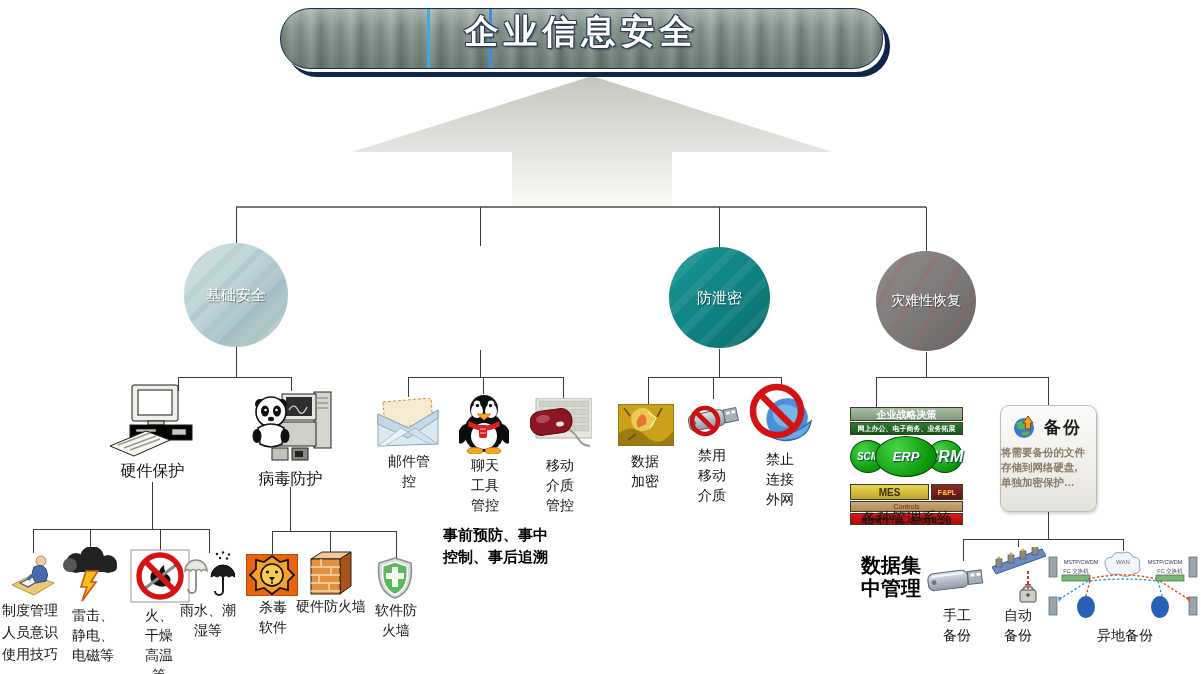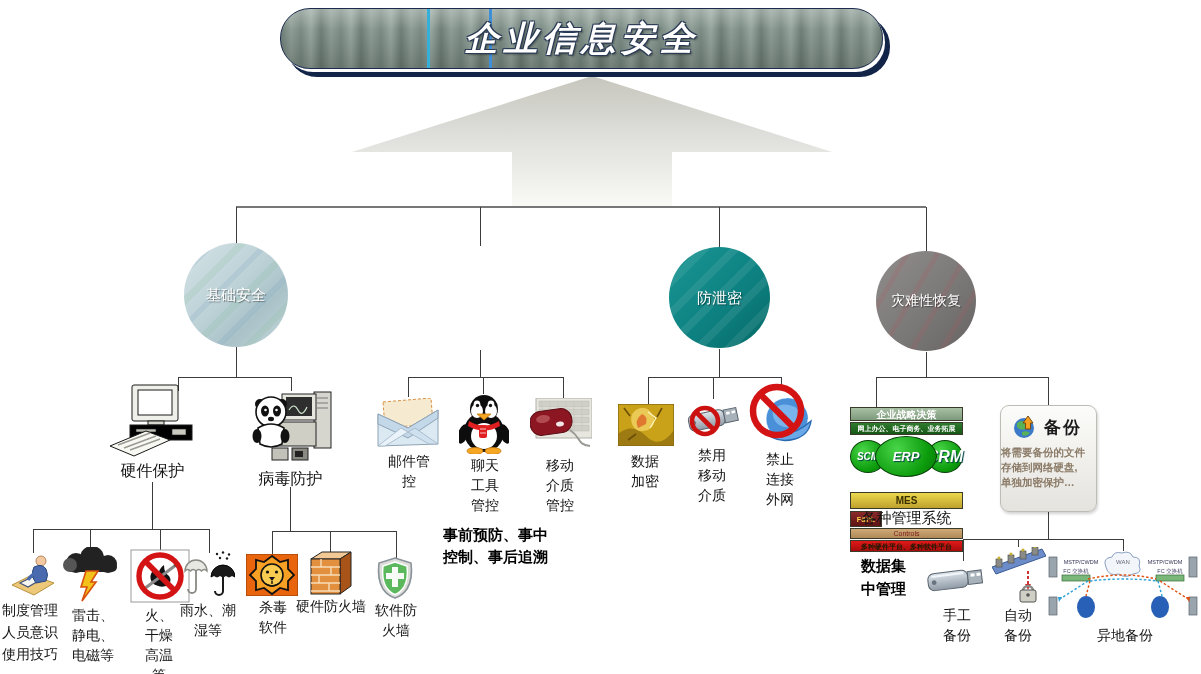--- a/index.html
+++ b/index.html
@@ -8,21 +8,21 @@
   svg{display:block;}
   .abs{position:absolute;}
   
   #banner{position:absolute;left:280px;top:8px;width:601px;height:59px;border-radius:30px;
     border:1px solid #1c2c4e;
     background:
       linear-gradient(90deg, rgba(0,0,0,0) 146px, #35b0d8 146px, #35b0d8 149px, rgba(0,0,0,0) 149px, rgba(0,0,0,0) 208px, #3f8fd8 208px, #3f8fd8 211px, rgba(0,0,0,0) 211px),
       linear-gradient(180deg, rgba(255,255,255,.30), rgba(255,255,255,0) 35%, rgba(0,0,0,.18)),
       repeating-linear-gradient(90deg,#6f7f78 0px,#8e9e96 10px,#7b8b84 20px,#97a79f 30px,#6f7f78 40px);
     box-shadow:3px 4px 0 -1px #fdfdfd, 7px 8px 0 0 #122448;
-    display:flex;align-items:center;justify-content:center;font-style:italic;}
+    display:flex;align-items:flex-start;justify-content:center;}
   #banner .t{font-size:34px;font-weight:bold;letter-spacing:5px;color:#ffffff;
     text-shadow:1px 1px 0 #2a3a55,-1px -1px 0 #2a3a55,1px -1px 0 #2a3a55,-1px 1px 0 #2a3a55,2px 2px 2px rgba(0,0,0,.35);}
   
   .circle{position:absolute;border-radius:50%;display:flex;align-items:center;justify-content:center;
     color:#fff;text-align:center;white-space:pre-line;font-size:15px;line-height:22px;
     text-shadow:1px 1px 1px rgba(0,0,0,.45);}
   #c1{left:184px;top:243px;width:104px;height:104px;
       background:
        repeating-linear-gradient(135deg, rgba(140,190,160,.20) 0 7px, rgba(255,255,255,0) 7px 18px, rgba(120,160,190,.18) 18px 24px, rgba(255,255,255,0) 24px 38px),
        linear-gradient(135deg,#d4e2e5 0%,#bdd2d7 45%,#a9c2c8 70%,#c6d8da 100%);}
@@ -48,21 +48,21 @@
     overflow:hidden;white-space:nowrap;}
   #mgmt .b1{height:14px;background:linear-gradient(180deg,#a8c0a4,#7d9a7c);color:#fff;font-size:10px;line-height:13px;font-weight:bold;}
   #mgmt .b2{height:13px;background:linear-gradient(180deg,#2f7b2f,#165816);color:#fff;font-size:7px;line-height:12px;font-weight:bold;margin-top:1px;}
   #mgmt .erow{position:relative;height:40px;}
   #mgmt .ell{position:absolute;border-radius:50%;border:1px solid #064006;color:#fff;font-weight:bold;font-style:italic;
     display:flex;align-items:center;justify-content:center;
     background:radial-gradient(circle at 35% 30%,#49d549,#0c9c0c 65%,#067806);text-shadow:1px 1px 1px #044;}
   #mgmt .scm{left:0;top:5px;width:34px;height:31px;font-size:10px;}
   #mgmt .crm{right:0;top:5px;width:34px;height:31px;font-size:16px;}
   #mgmt .erp{left:25px;top:1px;width:60px;height:39px;font-size:13px;z-index:2;}
-  #mgmt .mrow{display:flex;gap:2px;margin-top:17px;flex-direction:column;}
+  #mgmt .mrow{display:flex;gap:2px;margin-top:9px;}
   #mgmt .mes{flex:1;height:16px;background:linear-gradient(180deg,#ecd94e,#bfa12e);color:#3a3000;font-size:10px;line-height:15px;font-weight:bold;}
   #mgmt .fpl{width:32px;height:16px;background:linear-gradient(180deg,#8a2a2a,#5e1414);color:#ffd34a;font-size:7px;line-height:15px;font-weight:bold;}
   #mgmt .ctl{height:11px;background:linear-gradient(180deg,#cfa878,#b08a58);color:#7a1a1a;font-size:7px;line-height:10px;margin-top:1px;}
   #mgmt .bot{height:12px;background:linear-gradient(180deg,#e01818,#a80c0c);color:#1a1a00;font-size:7px;line-height:11px;font-weight:bold;margin-top:1px;}
   
   #bpanel{position:absolute;left:1000px;top:405px;width:97px;height:107px;box-sizing:border-box;
     border:1px solid #bdbdb6;border-radius:9px;background:linear-gradient(180deg,#fcfcfa,#e4e3de);
     box-shadow:1px 2px 3px rgba(0,0,0,.18);font-family:"Liberation Sans",sans-serif;}
   #bpanel .hd{display:flex;align-items:center;gap:7px;padding:9px 0 4px 12px;}
   #bpanel .hd .tt{font-size:17px;font-weight:bold;color:#1a1a1a;letter-spacing:2px;}
@@ -415,21 +415,21 @@
   <div class="lbl" style="left:617px;top:452px;width:56px;">数据
 加密</div>
   <div class="lbl" style="left:684px;top:446px;width:56px;">禁用
 移动
 介质</div>
   <div class="lbl" style="left:752px;top:450px;width:56px;">禁止
 连接
 外网</div>
 
   <div class="lbl" style="left:850px;top:508px;width:113px;font-size:15px;">各种管理系统</div>
-  <div class="note" style="left:861px;top:554px;width:70px;font-size:15px;line-height:23px;">数据集
+  <div class="note" style="left:861px;top:554px;width:70px;font-size:20px;line-height:23px;">数据集
 中管理</div>
   <div class="lbl" style="left:929px;top:606px;width:56px;">手工
 备份</div>
   <div class="lbl" style="left:990px;top:606px;width:56px;">自动
 备份</div>
   <div class="lbl" style="left:1080px;top:626px;width:90px;">异地备份</div>
 
 </div>
 
 </body></html>

